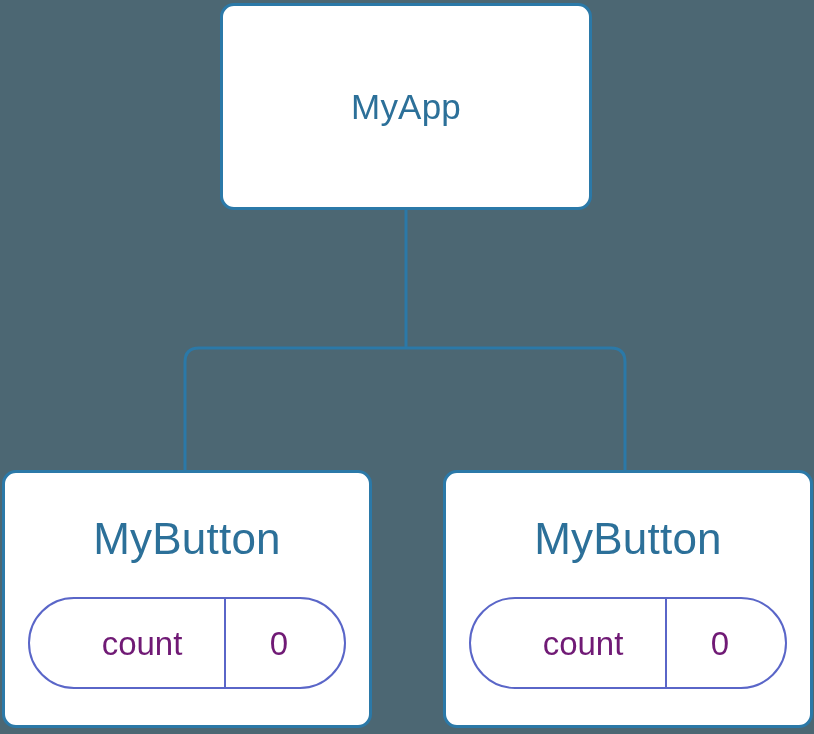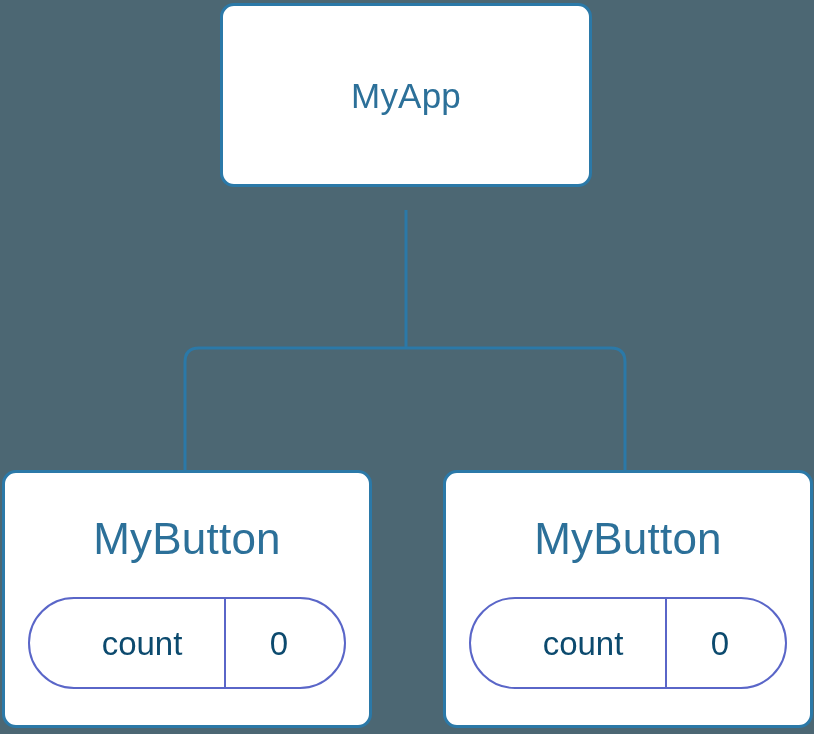--- a/index.html
+++ b/index.html
@@ -42,21 +42,21 @@
     z-index: 2;
     display: flex;
     flex-direction: column;
     align-items: center;
   }
 
   .node-root {
     left: 220px;
     top: 3px;
     width: 372px;
-    height: 184px;
+    height: 207px;
     justify-content: center;
   }
 
   .node-child-left {
     left: 2px;
     top: 470px;
     width: 370px;
     height: 258px;
     padding-top: 44px;
   }
@@ -92,21 +92,21 @@
     border-radius: 46px;
     background: transparent;
     overflow: hidden;
   }
 
   .state-key,
   .state-value {
     display: flex;
     align-items: center;
     justify-content: center;
-    color: #0c4a6e;
+    color: #701a75;
     font-size: 33px;
     line-height: 1;
     white-space: nowrap;
   }
 
   .state-key {
     padding: 0 22px 0 52px;
     min-width: 120px;
   }
 

